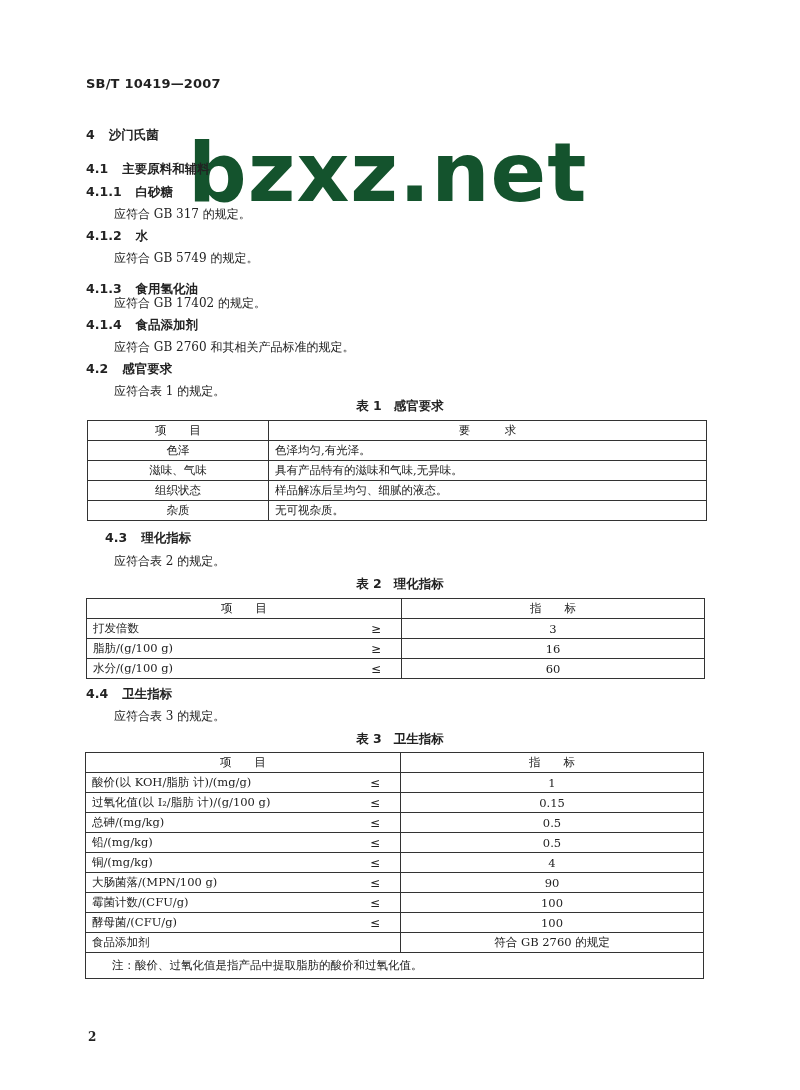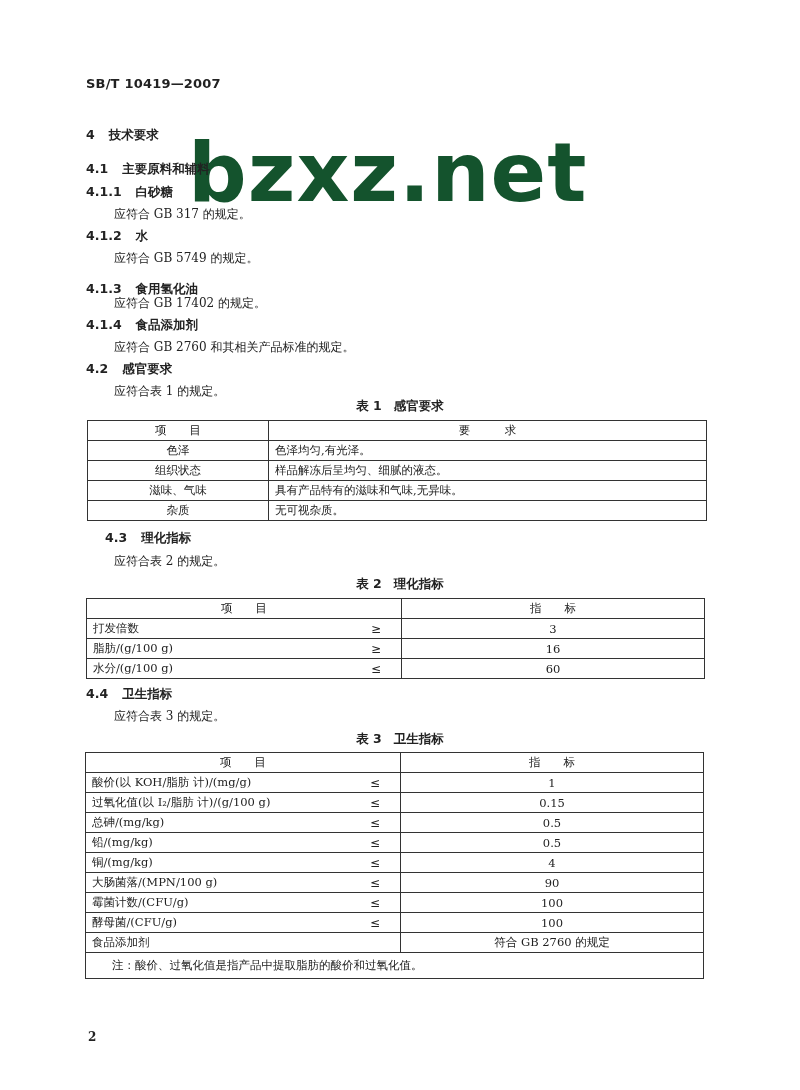--- a/index.html
+++ b/index.html
@@ -33,21 +33,21 @@
     .page-num { left: 88px; top: 1030px; font-size: 12px; font-weight: bold; }
   </style>
 </head>
 <body>
 
 <div class="abs watermark">bzxz.net</div>
 
 <div class="abs std-code content">SB/T 10419—2007</div>
 
 <div class="abs h content" style="top:127px;">
-  <span class="num">4</span><span>技术要求</span>
+  <span class="num">4</span><span>沙门氏菌</span>
 </div>
 
 <div class="abs h content" style="top:161px;">
   <span class="num">4.1</span><span>主要原料和辅料</span>
 </div>
 
 <div class="abs h content" style="top:184px;">
   <span class="num">4.1.1</span><span>白砂糖</span>
 </div>
 <div class="abs p content" style="top:206px;">应符合 GB 317 的规定。</div>
@@ -79,26 +79,26 @@
   <tbody>
       <tr>
     <th style="width:168px;">项　　目</th>
     <th>要　　　求</th>
   </tr>
   <tr>
     <td class="center">色泽</td>
     <td>色泽均匀,有光泽。</td>
   </tr>
   <tr>
+    <td class="center">滋味、气味</td>
+    <td>具有产品特有的滋味和气味,无异味。</td>
+  </tr>
+  <tr>
     <td class="center">组织状态</td>
     <td>样品解冻后呈均匀、细腻的液态。</td>
-  </tr>
-  <tr>
-    <td class="center">滋味、气味</td>
-    <td>具有产品特有的滋味和气味,无异味。</td>
   </tr>
   <tr>
     <td class="center">杂质</td>
     <td>无可视杂质。</td>
   </tr>
 </tbody>
   </table>
 
 <div class="abs h content" style="top:530px;margin-left:19px;">
   <span class="num">4.3</span><span>理化指标</span>

